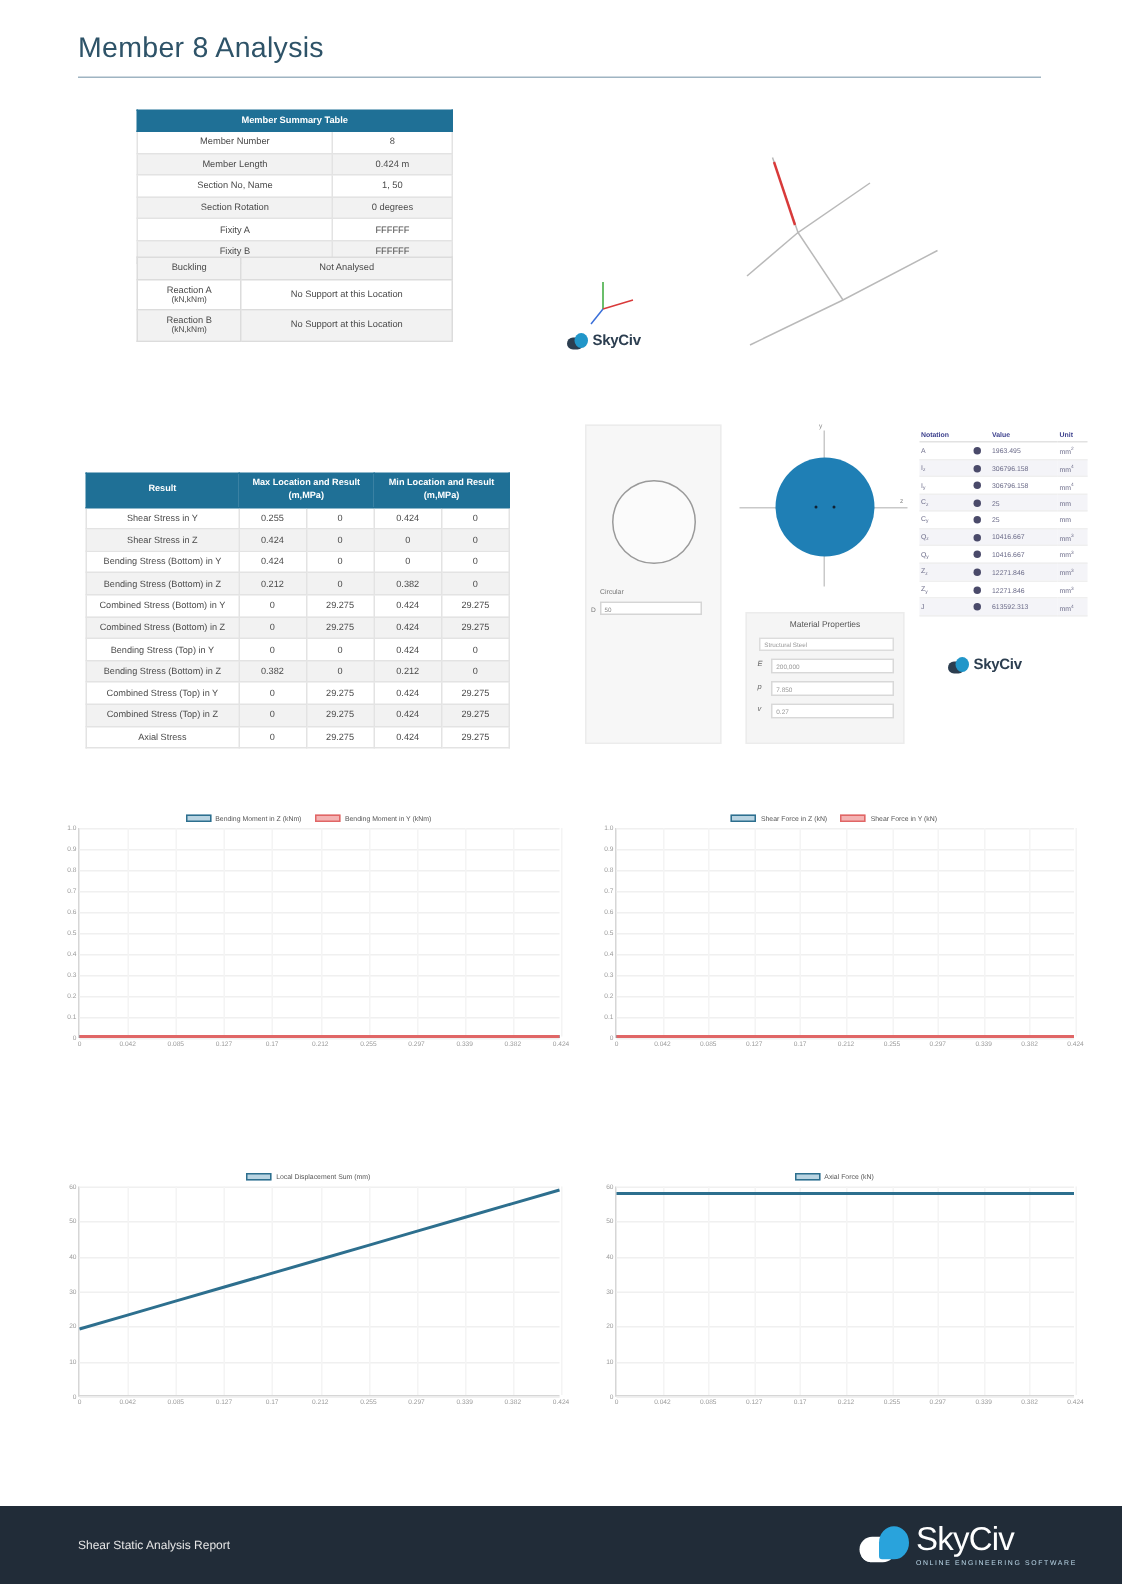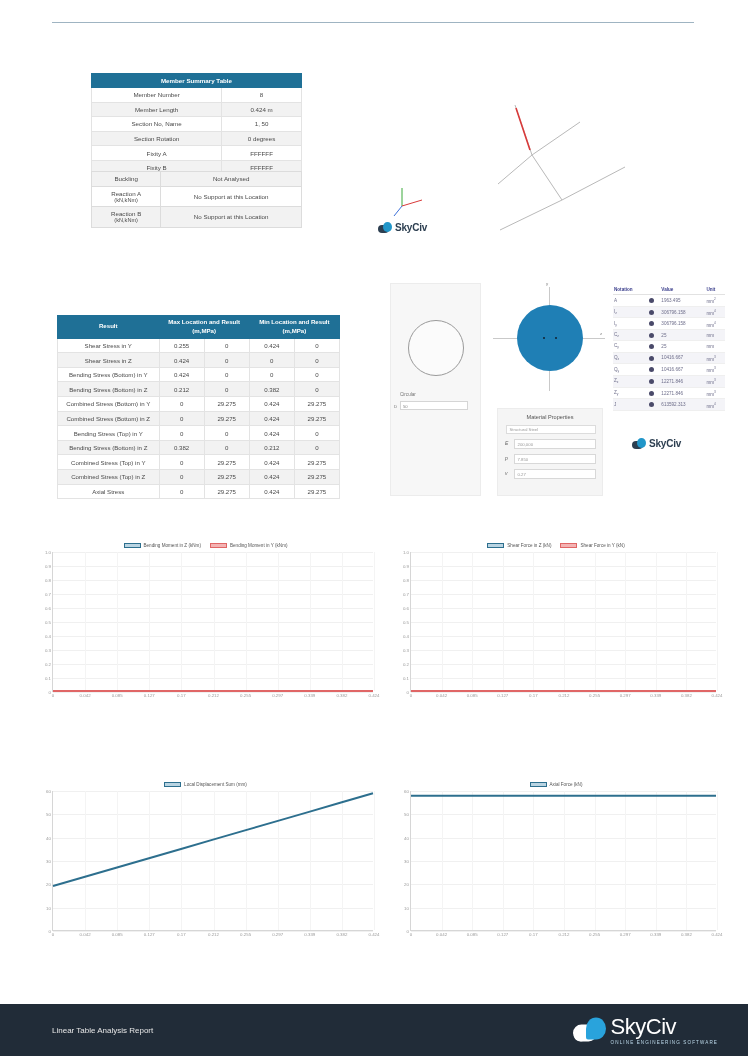--- a/index.html
+++ b/index.html
@@ -187,20 +187,21 @@
     background:#29a3dc; border-radius:50% 50% 50% 10%;
   }
   .footer-logo .lt { display:flex; flex-direction:column; }
   .footer-logo .brand { font-size:22px; color:#fff; font-weight:400; line-height:1; letter-spacing:-.5px; }
   .footer-logo .tag { font-size:4.6px; color:#bcd9ea; letter-spacing:1.1px; margin-top:2px; text-align:right; }
 </style>
 </head>
 <body>
 
 <div class="page-title-wrap">
+  <div class="page-title">Member 8 Analysis</div>
   <div class="title-rule"></div>
 </div>
 
 <div class="summary-box">
   <table class="tbl">
     <thead>
       <tr>
           <th colspan="2">Member Summary Table</th>
         </tr>
     </thead>
@@ -709,21 +710,21 @@
       <div class="xtick" style="left: 275.4px;">0.382</div>
       <div class="gl-v" style="left: 306px;"></div>
       <div class="xtick" style="left: 306px;">0.424</div>
       <svg class="series-line" viewBox="0 0 306 140" preserveAspectRatio="none">
         <polyline points="0,4.666666666666657 30.6,4.666666666666657 61.2,4.666666666666657 91.8,4.666666666666657 122.4,4.666666666666657 153,4.666666666666657 183.6,4.666666666666657 214.2,4.666666666666657 244.8,4.666666666666657 275.40000000000003,4.666666666666657 306,4.666666666666657" fill="none" stroke="#2d6f8e" stroke-width="2" vector-effect="non-scaling-stroke"></polyline>
       </svg>
     </div>
   </div>
 
 <div class="footer">
-  <div class="footer-txt">Linear Table Analysis Report</div>
+  <div class="footer-txt">Shear Static Analysis Report</div>
   <div class="footer-logo">
     <span class="cloud2">
       <span class="w1"></span>
         <span class="w2"></span>
         <span class="b1"></span>
     </span>
     <span class="lt">
       <span class="brand">SkyCiv</span>
       <span class="tag">ONLINE ENGINEERING SOFTWARE</span>
     </span>

